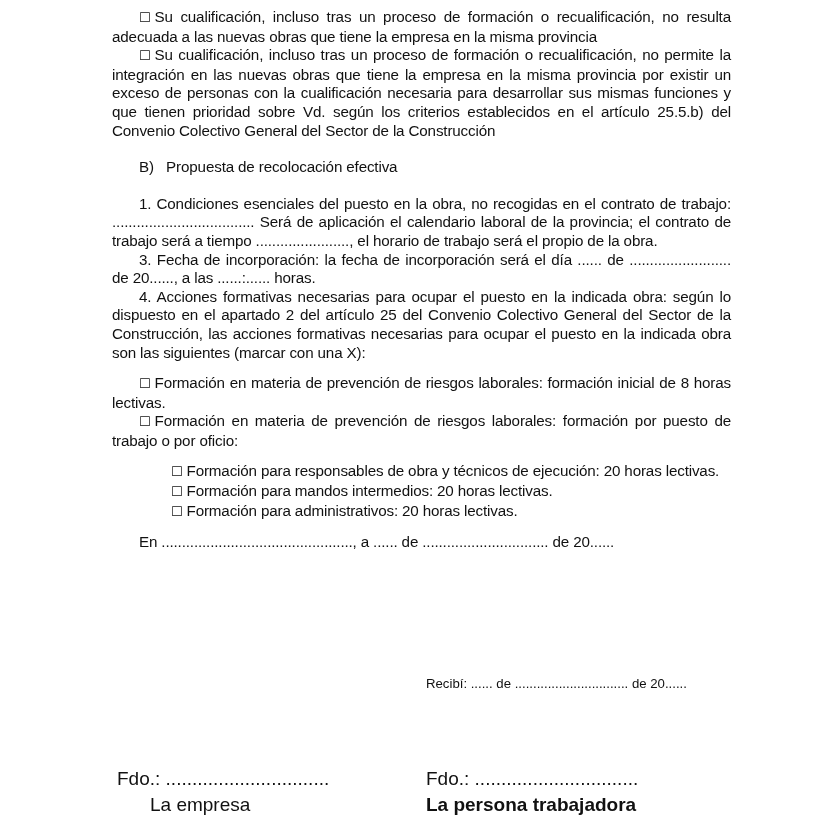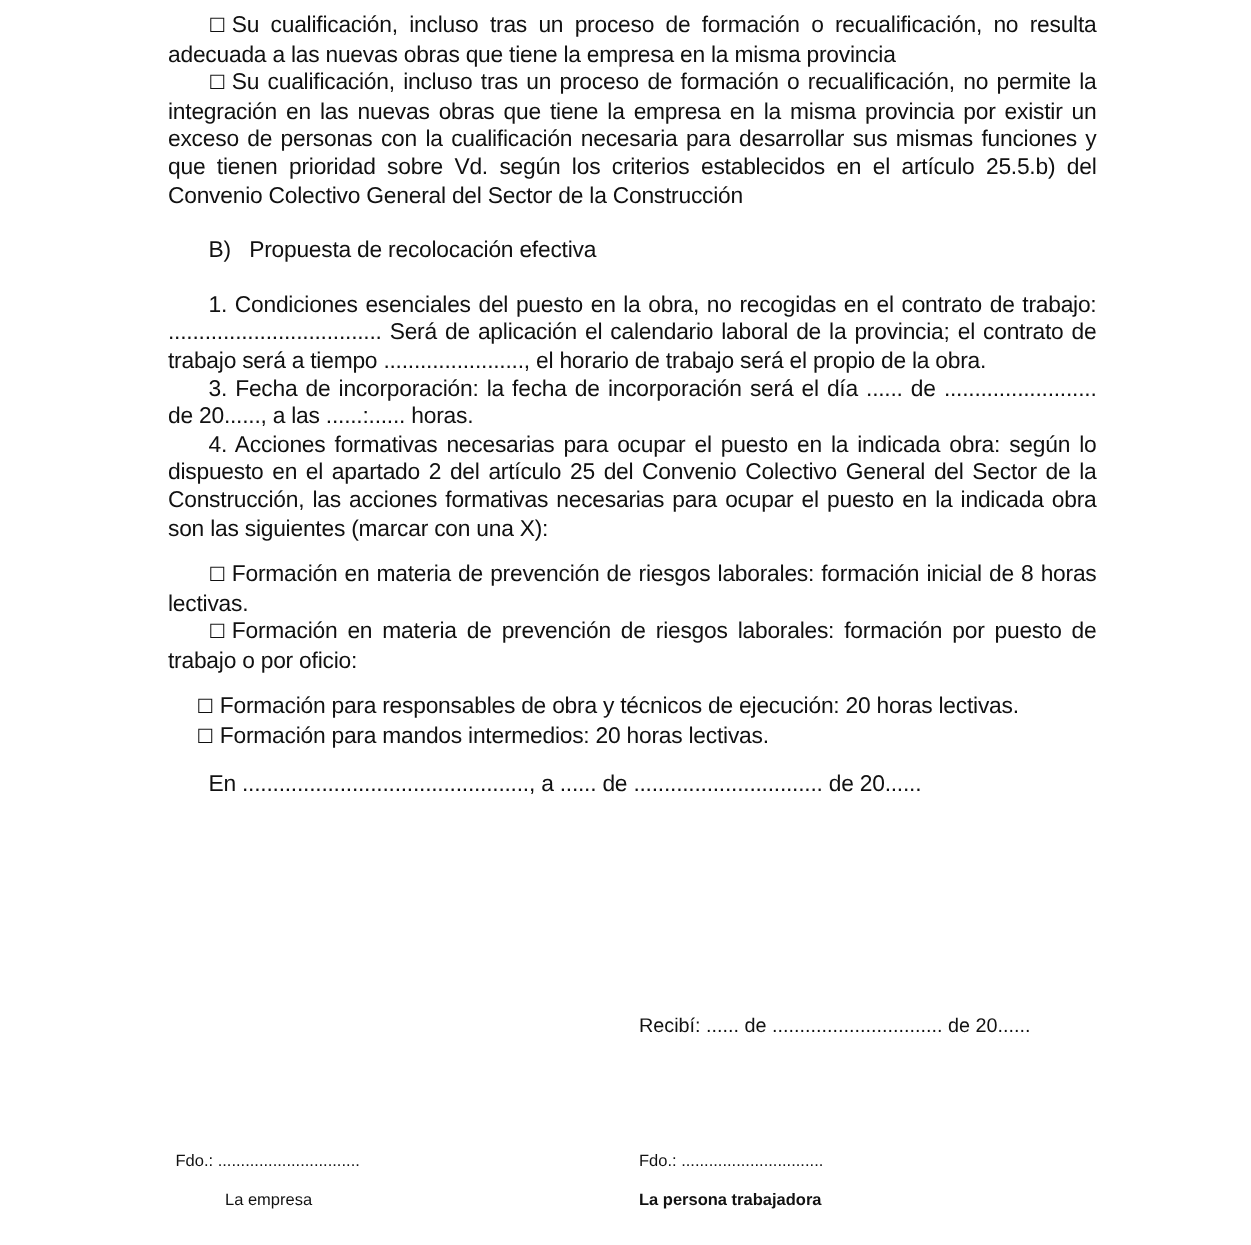--- a/index.html
+++ b/index.html
@@ -12,25 +12,25 @@
     text-align: justify;
     text-align-last: left;
     margin: 0;
     letter-spacing: -0.15px;
     transform-origin: left top;
   }
   .ind { text-indent: 27px; }
   .gap-s { height: 18px; }
   .gap-m { height: 12px; }
   .heading { margin-left: 27px; }
-  .sub { margin-left: 19px; text-align: right; }
+  .sub { margin-left: 59px; text-align: right; }
   .box { font-family: "DejaVu Sans", sans-serif; font-size: 13px; margin-right: 4px; }
   .place { margin-left: 27px; text-align: center; }
   .recibi { position: absolute; left: 426px; top: 676px; font-family: Liberation Sans, sans-serif; font-size: 13.2px; }
-  .sig { position: absolute; font-family: "Liberation Sans", sans-serif; font-size: 11px; }
+  .sig { position: absolute; font-family: "Liberation Sans", sans-serif; font-size: 19px; }
 </style>
 </head>
 <body>
 
 <div class="page">
 
   <p class="p ind">
     <span class="box">☐</span><span>Su cualificación, incluso tras un proceso de formación o recualificación, no resulta adecuada a las nuevas obras que tiene la empresa en la misma provincia</span>
   </p>
   <p class="p ind">
@@ -59,20 +59,23 @@
   </p>
 
   <div class="gap-m"></div>
 
   <p class="p sub">
     <span class="box">☐</span><span>Formación para responsables de obra y técnicos de ejecución: 20 horas lectivas.</span>
   </p>
   <p class="p sub">
     <span class="box">☐</span><span>Formación para mandos intermedios: 20 horas lectivas.</span>
   </p>
+  <p class="p sub">
+    <span class="box">☐</span><span>Formación para administrativos: 20 horas lectivas.</span>
+  </p>
 
   <div class="gap-m"></div>
 
   <p class="p place">En ..............................................., a ...... de ............................... de 20......</p>
 </div>
 
 <div class="recibi">Recibí: ...... de ............................... de 20......</div>
 
 <div class="sig" style="left:117px; top:768px;">Fdo.: ...............................</div>
 <div class="sig" style="left:117px; top:794px;margin-left:33px;">La empresa</div>

